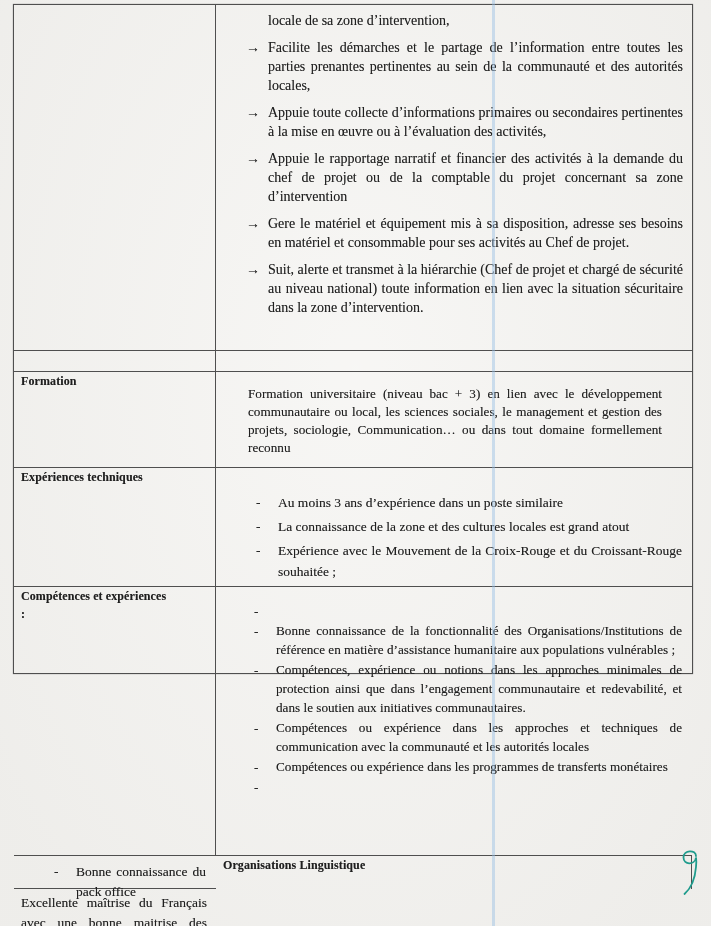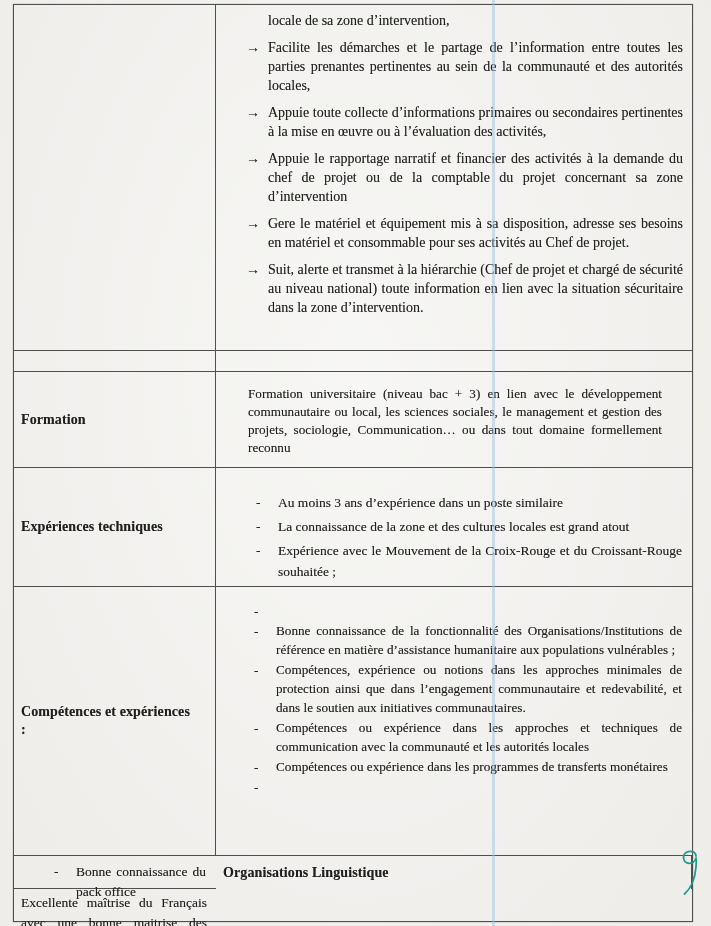--- a/index.html
+++ b/index.html
@@ -16,33 +16,33 @@
     position:relative;
     overflow:hidden;
   }
   .page{
     position:absolute;inset:0;
     background:
       radial-gradient(ellipse at 50% 40%, rgba(255,255,255,.35), rgba(0,0,0,.02) 90%),
       var(--paper);
   }
   .doc-table{
-    position:absolute;left:13px;top:4px;width:680px;height:918px;
+    position:absolute;left:13px;top:4px;width:680px;height:670px;
     display:grid;
     grid-template-columns:202px 1fr;
     grid-template-rows:346px 21px 96px 119px 269px 33px 1fr;
     border:1px solid var(--border);
     box-shadow:0 0 1px rgba(60,60,60,.6);
   }
   .cell{min-width:0;min-height:0;}
   .col1{border-right:1px solid var(--border);}
   .rb{border-bottom:1px solid var(--border);}
   .label-cell{
-    display:flex;flex-direction:column;justify-content:center;
-    font-weight:bold;font-size:14px;line-height:18px;
+    display:flex;flex-direction:column;justify-content:flex-start;
+    font-weight:bold;font-size:12px;line-height:18px;
     padding-left:7px;padding-right:20px;
     letter-spacing:.1px;
   }
   .content-cell{font-size:13.5px;}
   
   .top-cell{padding:6px 9px 0 30px;font-size:14px;line-height:19px;}
   .continuation{margin-left:22px;margin-bottom:8px;}
   .arrow-list .li{display:flex;margin-bottom:8px;text-align:justify;}
   .arrow-list .marker{flex:0 0 22px;text-align:left;}
   

